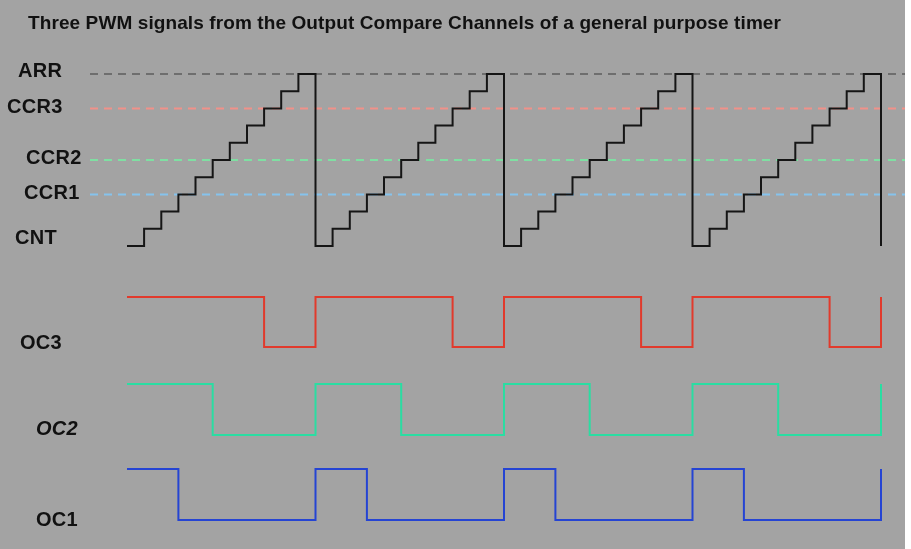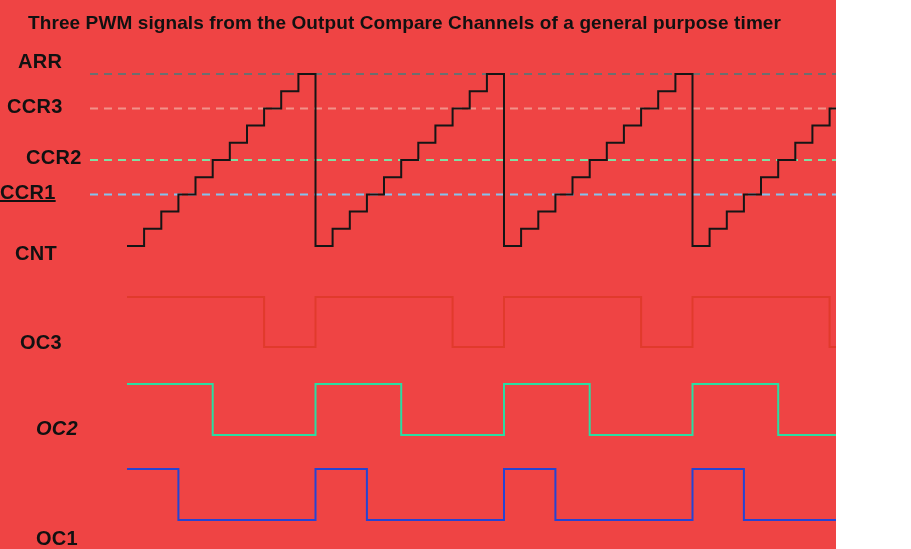--- a/index.html
+++ b/index.html
@@ -1,20 +1,20 @@
 <!DOCTYPE html>
 <html><head>
 <meta charset="utf-8">
 <style>
   html, body { margin: 0; padding: 0; background: #ffffff; }
   #stage {
     position: relative;
-    width: 836px;
+    width: 905px;
     height: 549px;
-    background: #ef4444;
+    background: #a3a3a3;
     font-family: "Liberation Sans", sans-serif;
     overflow: hidden;
   }
   .title {
     position: absolute;
     left: 28px;
     top: 12px;
     font-size: 19px;
     font-weight: bold;
     color: #111111;
@@ -33,28 +33,28 @@
   }
   svg { position: absolute; left: 0; top: 0; }
 </style>
 </head>
 <body>
 
 <div id="stage">
 
   <div class="title">Three PWM signals from the Output Compare Channels of a general purpose timer</div>
 
-  <div class="lvl-label" style="left: 18px; top: 49px;">ARR</div>
+  <div class="lvl-label" style="left: 18px; top: 58px;">ARR</div>
   <div class="lvl-label" style="left: 7px; top: 94px; text-align: right;">CCR3</div>
   <div class="lvl-label" style="left: 7px; top: 145px; margin-left: 19px;">CCR2</div>
-  <div class="lvl-label" style="left: 0; top: 180px; text-decoration: underline;">CCR1</div>
-  <div class="lvl-label" style="left: 15px; top: 225px; margin-top: 16px;">CNT</div>
+  <div class="lvl-label" style="left: 24px; top: 180px;">CCR1</div>
+  <div class="lvl-label" style="left: 15px; top: 225px;">CNT</div>
   <div class="lvl-label" style="left: 20px; top: 330px;">OC3</div>
   <div class="lvl-label" style="left: 36px; top: 416px; font-style: italic;">OC2</div>
-  <div class="lvl-label" style="left: 36px; top: 526px;">OC1</div>
+  <div class="lvl-label" style="left: 36px; top: 507px;">OC1</div>
 
   <svg width="911" height="549" viewBox="0 0 911 549">
     <g fill="none" stroke-width="2">
       <line stroke-dasharray="8 6" x1="90" x2="911" y1="74" y2="74" stroke="#6e6e6e"></line>
       <line stroke-dasharray="8 6" x1="90" x2="911" y1="108.4" y2="108.4" stroke="#f29189"></line>
       <line stroke-dasharray="8 6" x1="90" x2="911" y1="160" y2="160" stroke="#7fdfa2"></line>
       <line stroke-dasharray="8 6" x1="90" x2="911" y1="194.4" y2="194.4" stroke="#85c3ed"></line>
       <path stroke-linejoin="miter" d="M 127 246 H 144.1 V 228.8 H 161.3 V 211.6 H 178.4 V 194.4 H 195.5 V 177.2 H 212.7 V 160 H 229.8 V 142.8 H 247 V 125.6 H 264.1 V 108.4 H 281.2 V 91.2 H 298.4 V 74 H 315.5 V 246 H 332.6 V 228.8 H 349.8 V 211.6 H 366.9 V 194.4 H 384 V 177.2 H 401.2 V 160 H 418.3 V 142.8 H 435.4 V 125.6 H 452.6 V 108.4 H 469.7 V 91.2 H 486.9 V 74 H 504 V 246 H 521.1 V 228.8 H 538.3 V 211.6 H 555.4 V 194.4 H 572.5 V 177.2 H 589.7 V 160 H 606.8 V 142.8 H 623.9 V 125.6 H 641.1 V 108.4 H 658.2 V 91.2 H 675.4 V 74 H 692.5 V 246 H 709.6 V 228.8 H 726.8 V 211.6 H 743.9 V 194.4 H 761 V 177.2 H 778.2 V 160 H 795.3 V 142.8 H 812.4 V 125.6 H 829.6 V 108.4 H 846.7 V 91.2 H 863.8 V 74 H 881 V 246" stroke="#151515"></path>
       <path stroke-linejoin="miter" d="M 127 297 H 264.1 V 347 H 315.5 V 297 H 452.6 V 347 H 504 V 297 H 641.1 V 347 H 692.5 V 297 H 829.6 V 347 H 881 V 297" stroke="#e13a2c"></path>
       <path stroke-linejoin="miter" d="M 127 384 H 212.7 V 435 H 315.5 V 384 H 401.2 V 435 H 504 V 384 H 589.7 V 435 H 692.5 V 384 H 778.2 V 435 H 881 V 384" stroke="#2adda2"></path>

